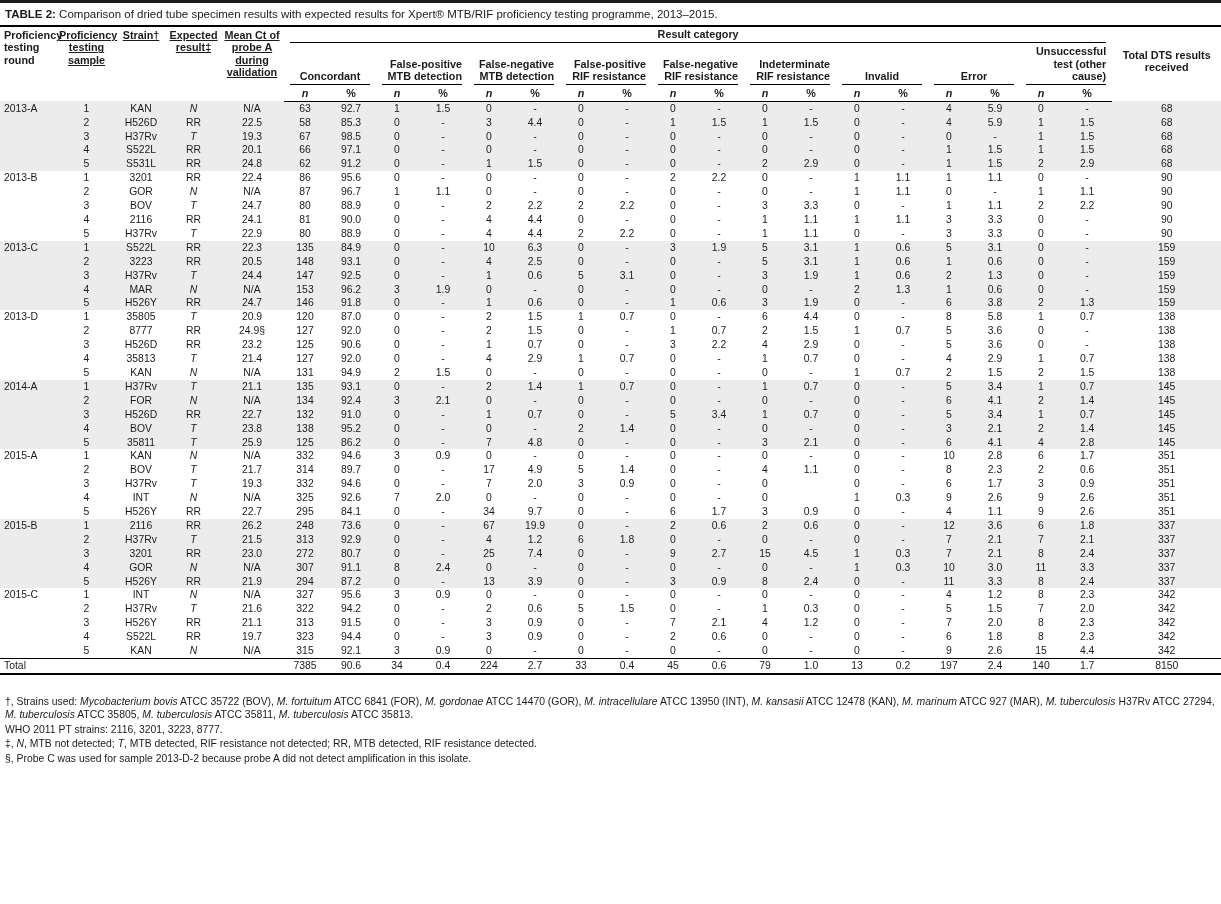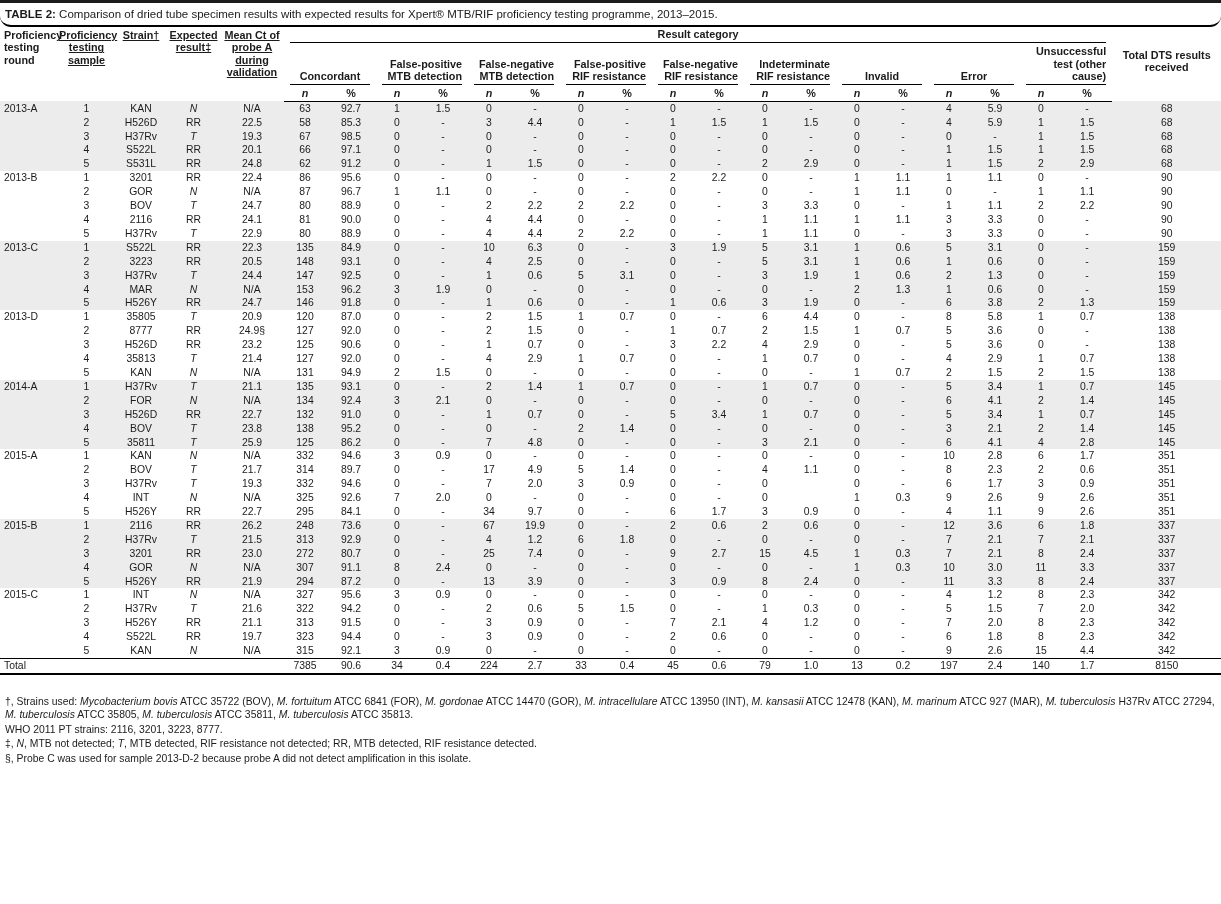--- a/index.html
+++ b/index.html
@@ -1,18 +1,18 @@
 <!DOCTYPE html>
 <html><head>
 <meta charset="utf-8">
 <style>
   html,body{margin:0;padding:0;background:#fff;}
   body{width:1221px;height:904px;overflow:hidden;font-family:"Liberation Sans",sans-serif;color:#1b1b1b;}
   .top-bar{height:3px;background:#1c1c1c;width:100%;}
-  .title{font-size:11.5px;line-height:1.25;padding:4px 4px 4px 5px;border-bottom:2px solid #000;border-radius:11px;}
+  .title{font-size:11.5px;line-height:1.25;padding:4px 4px 4px 5px;border-bottom:2px solid #000;}
   .title b{font-weight:bold;}
   table{width:1221px;border-collapse:collapse;table-layout:fixed;}
   thead th{font-weight:bold;font-size:10.8px;line-height:1.12;padding:2px 1px 1px 1px;vertical-align:top;}
   .th-left{text-align:left;padding-left:4px;}
   .th-c{text-align:center;text-decoration:underline;}
   .th-rescat{padding:1px 0 0 0;vertical-align:top;margin-top:8px;}
   .th-rescat .ul{border-bottom:1px solid #000;margin:0 6px;padding-bottom:2px;text-align:center;}
   .th-cat{padding:2px 0 0 0;vertical-align:bottom;}
   .th-cat .catul{border-bottom:1px solid #000;margin:0 6px;padding-bottom:2px;min-height:26px;display:flex;align-items:flex-end;justify-content:center;text-align:right;}
   .th-total{text-align:center;padding-top:22px;}

